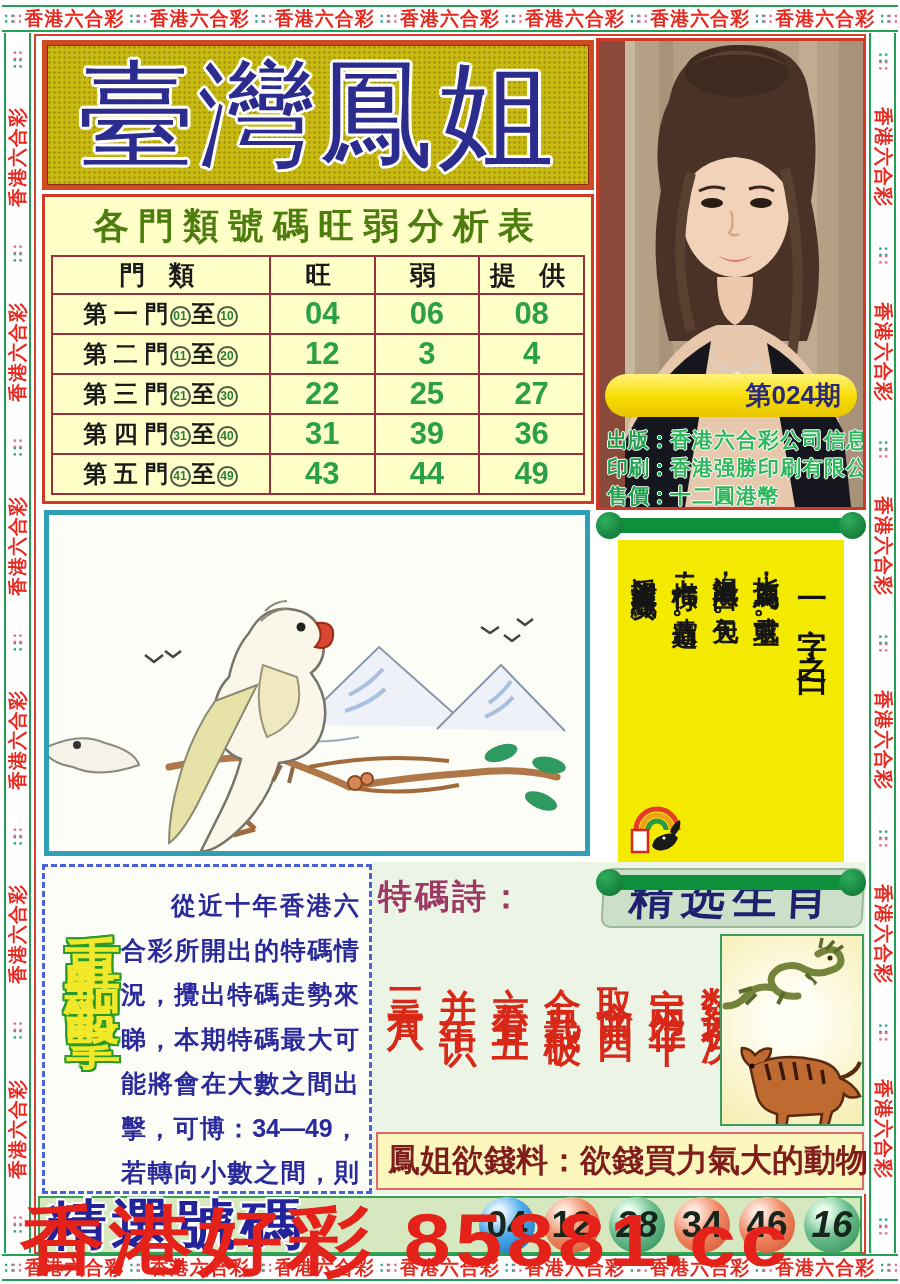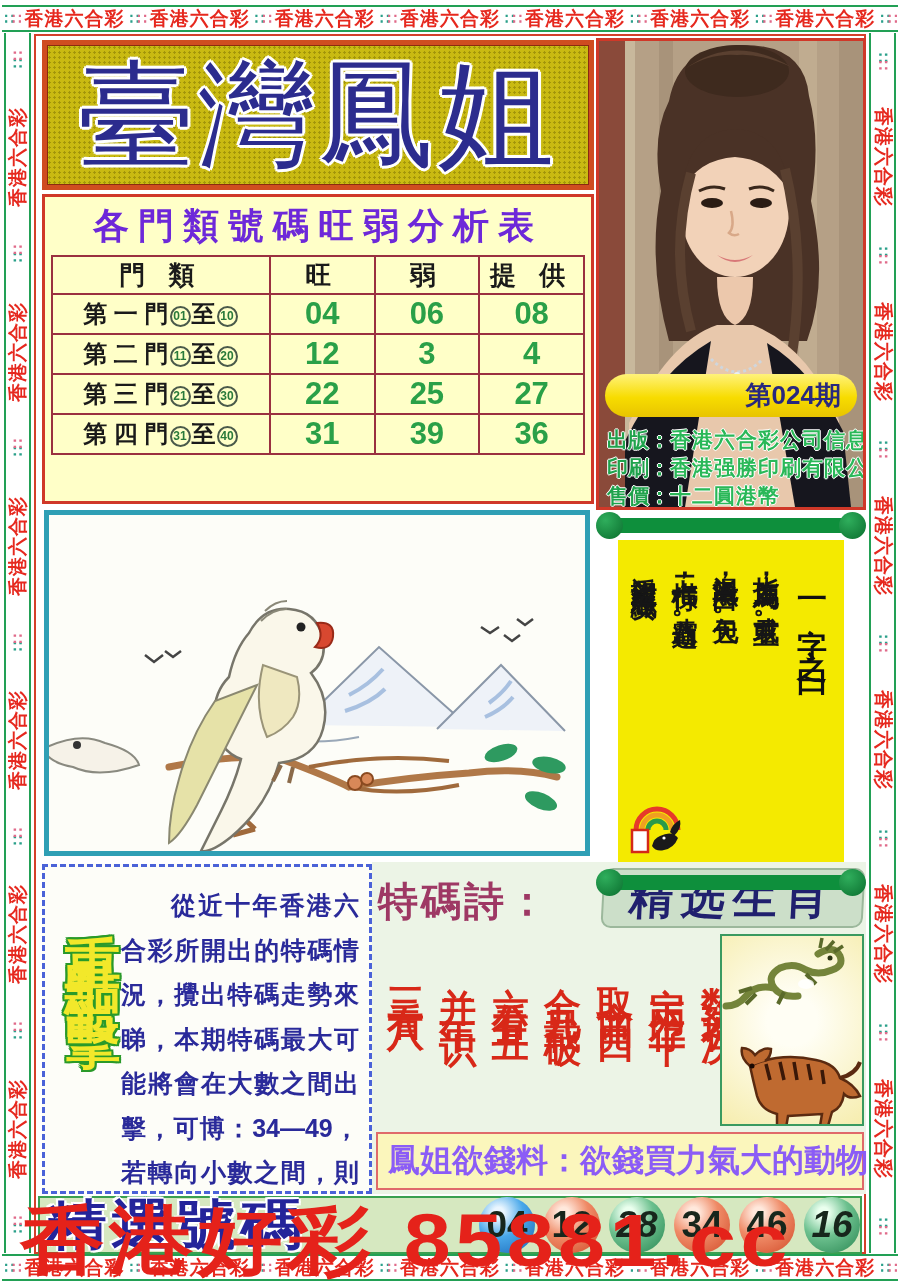--- a/index.html
+++ b/index.html
@@ -44,21 +44,21 @@
     display:flex; align-items:center; justify-content:flex-end; padding-right:16px;
     font-size:26px; font-weight:900; color:#28287e; z-index:5; }
   .pub-lines { position:absolute; left:8px; right:2px; top:385px; z-index:5; }
   .pub-row { height:28px; font-size:21px; font-weight:900; white-space:nowrap; }
   .pub-label { color:#1fa24c; text-shadow:1px 0 #fff,-1px 0 #fff,0 1px #fff,0 -1px #fff; }
   .pub-value { color:#2ab858; text-shadow:1px 0 #fff,-1px 0 #fff,0 1px #fff,0 -1px #fff; letter-spacing:1px; }
 
   
   .analysis-box { position:absolute; left:6px; top:158px; width:552px; height:310px;
     background:#ffffc8; border:3px solid #d03828; }
-  .an-title { margin-top:5px; text-align:center; font-size:36px; font-weight:900; color:#6d28d9; letter-spacing:9px; }
+  .an-title { margin-top:5px; text-align:center; font-size:36px; font-weight:900; color:#4d7c0f; letter-spacing:9px; }
   table.an { width:534px; margin:4px auto 0; border-collapse:collapse; border:2px solid #8a2030; background:#ffffc8; }
   table.an th, table.an td { border:2px solid #9a3040; }
   table.an th { height:38px; font-size:26px; font-weight:700; color:#1a1a1a; letter-spacing:8px; }
   td.door { width:218px; font-size:24px; font-weight:900; color:#1a1a1a; text-align:center; height:40px; white-space:nowrap; }
   .circ { display:inline-block; width:21px; height:21px; border:2px solid #4a5a4a; border-radius:50%;
     font-size:12px; line-height:17px; text-align:center; color:#2a7a3a; font-weight:bold; vertical-align:2px; margin:0 1px; }
   td.num { width:105px; text-align:center; font-size:31px; font-weight:bold; color:#2aa048; }
 
   
   .drawing-box { position:absolute; left:8px; top:474px; width:546px; height:346px;
@@ -82,34 +82,34 @@
   .hot-box { position:absolute; left:6px; top:828px; width:330px; height:330px;
     background:#fdfdf8; border:3px dashed #4a62d8; }
   .hot-vtitle { position:absolute; left:10px; top:22px; writing-mode:vertical-rl;
     font-size:56px; font-weight:900; color:#f2e82a; letter-spacing:26px;
     text-shadow:2px 0 #2a9a2a,-2px 0 #2a9a2a,0 2px #2a9a2a,0 -2px #2a9a2a,2px 2px #2a9a2a,-2px -2px #2a9a2a,2px -2px #2a9a2a,-2px 2px #2a9a2a; }
   .hot-body { position:absolute; left:76px; top:16px; right:10px; font-size:25px; font-weight:bold;
     color:#2a2a9a; line-height:1.78; text-indent:2em; text-align:justify; }
 
   
   .bottom-panel { position:absolute; left:336px; top:826px; width:494px; height:332px; background:#ecf4e6; }
-  .poem-title { position:absolute; left:342px; top:838px; font-size:40px; font-weight:900; color:#9e3864; letter-spacing:3px; }
+  .poem-title { position:absolute; left:342px; top:838px; font-size:34px; font-weight:900; color:#9e3864; letter-spacing:3px; }
   .poem-grid { position:absolute; left:340px; top:922px; width:372px; height:200px;
     display:flex; flex-direction:row-reverse; justify-content:space-between; padding:0 4px; }
   .poem-col { writing-mode:vertical-rl; font-size:37px; font-weight:900; color:#d82818; letter-spacing:14px; }
   .sx-header { position:absolute; left:566px; top:832px; width:262px; height:60px;
     background:#ccdfc9; border:2px solid #9cb89c; border-radius:10px;
     display:flex; align-items:center; justify-content:center;
     font-size:44px; font-weight:900; color:#20206e; letter-spacing:8px; transform:skewX(-3deg); }
   .animal-box { position:absolute; left:684px; top:898px; width:144px; height:192px;
     background:radial-gradient(circle at 50% 45%, #fffef4 20%, #f6edae); border:2px solid #3a9a60; overflow:hidden; }
 
   .yuqian-bar { position:absolute; left:340px; top:1096px; width:488px; height:58px;
     background:#fbf6bc; border:2px solid #e06a6a; display:flex; align-items:center;
-    padding-left:10px; font-size:32px; font-weight:bold; color:#8b5cf6; white-space:nowrap; }
+    padding-left:10px; font-size:32px; font-weight:bold; color:#7f1d1d; white-space:nowrap; }
 
   
   .numbers-band { position:absolute; left:2px; top:1160px; width:824px; height:58px;
     background:#d6e8c0; border:2px solid #3aa050; display:flex; align-items:center; overflow:visible;gap:45px; }
   .sel-label { font-size:54px; font-weight:900; color:#24249a; margin-left:6px; width:368px; letter-spacing:4px;
     transform:scaleX(1.12); transform-origin:left center; white-space:nowrap;
     text-shadow:-2px 0 #fff,2px 0 #fff,0 -2px #fff,0 2px #fff,2px 2px #fff,-2px -2px #fff; }
   .balls { display:flex; gap:9px; margin-left:52px; }
   .ball { width:56px; height:56px; border-radius:50%; display:flex; align-items:center; justify-content:center;
     font-size:37px; font-weight:900; color:#17261c; }
@@ -261,20 +261,26 @@
               <td class="num">22</td>
               <td class="num">25</td>
               <td class="num">27</td>
             </tr>
             <tr>
               <td class="door"><span>第 四 門</span><span class="circ">31</span><span>至</span><span class="circ">40</span></td>
               <td class="num">31</td>
               <td class="num">39</td>
               <td class="num">36</td>
             </tr>
+            <tr>
+              <td class="door"><span>第 五 門</span><span class="circ">41</span><span>至</span><span class="circ">49</span></td>
+              <td class="num">43</td>
+              <td class="num">44</td>
+              <td class="num">49</td>
+            </tr>
           </tbody>
       </table>
     </div>
 
     <div class="drawing-box">
       <svg width="536" height="336" viewBox="0 0 536 336">
         <rect width="536" height="336" fill="#fdfdf8"></rect>
         <path d="M250,210 L330,132 L420,212" fill="#eef2f8" stroke="#8a97a8" stroke-width="2"></path>
         <path d="M388,214 L452,150 L516,216" fill="#eef2f8" stroke="#8a97a8" stroke-width="2"></path>
         <path d="M300,180 q20,-10 34,-26 M296,196 q26,-8 40,-22" stroke="#a8c0e0" stroke-width="4" fill="none"></path>

